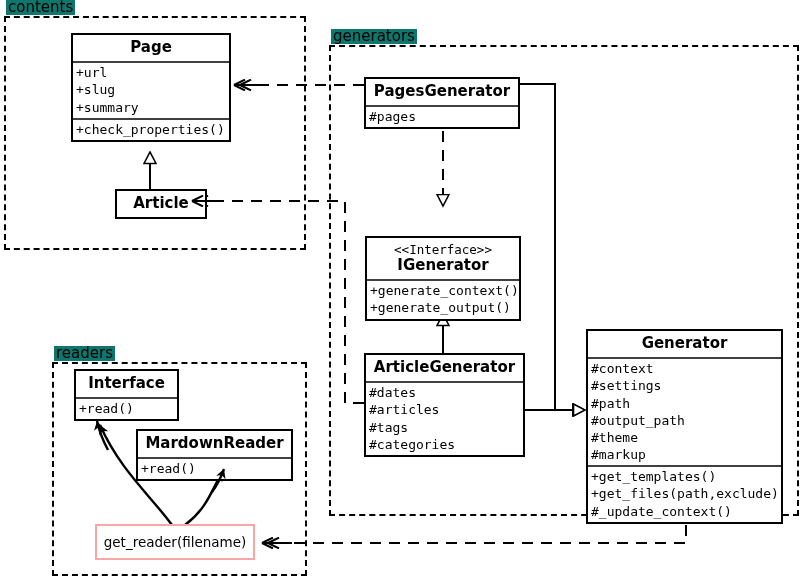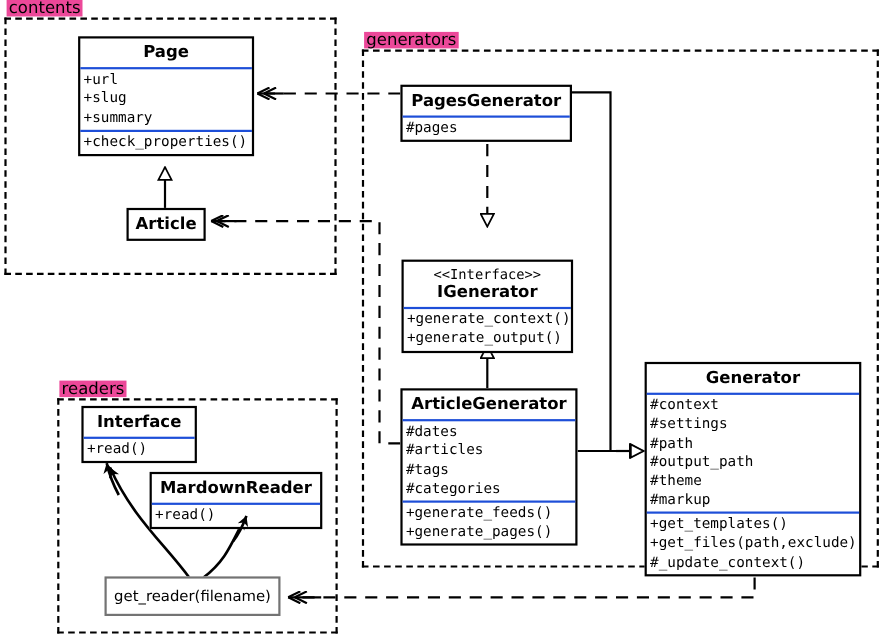--- a/index.html
+++ b/index.html
@@ -20,21 +20,21 @@
   .package {
     position: absolute;
     border: 2px dashed #000;
     box-sizing: border-box;
   }
   .package-label {
     position: absolute;
     font-family: "DejaVu Sans", sans-serif;
     font-size: 15px;
     color: #000;
-    background: #ec4899;
+    background: #0f766e;
     white-space: nowrap;
     line-height: 1;
     padding: 0 2px;
   }
 
   
   .uml-class {
     position: absolute;
     border: 2px solid #000;
     background: #ffffff;
@@ -53,34 +53,34 @@
   }
   .uml-stereo {
     display: block;
     font-family: "DejaVu Sans Mono", monospace;
     font-weight: normal;
     font-size: 12.5px;
     text-align: center;
     line-height: 1.2;
   }
   .uml-compartment {
-    border-top: 2px solid #1d4ed8;
+    border-top: 2px solid #404040;
     padding: 1px 3px 2px 3px;
   }
   .uml-member {
     font-family: "DejaVu Sans Mono", monospace;
     font-size: 13px;
     color: #000;
     line-height: 1.32;
     white-space: nowrap;
   }
   
   .func-box {
     position: absolute;
-    border: 2px solid #737373;
+    border: 2px solid #fca5a5;
     background: #ffffff;
     box-sizing: border-box;
     display: flex;
     align-items: center;
     justify-content: center;
     z-index: 5;
   }
   .func-label {
     font-family: "DejaVu Sans", sans-serif;
     font-size: 13.5px;
@@ -182,21 +182,21 @@
     <div class="uml-compartment">
       <div class="uml-member">+url</div>
       <div class="uml-member">+slug</div>
       <div class="uml-member">+summary</div>
     </div>
     <div class="uml-compartment">
       <div class="uml-member">+check_properties()</div>
     </div>
   </div>
 
-  <div class="uml-class" style="left:115px; top:189px; width:72px;">
+  <div class="uml-class" style="left:115px; top:189px; width:92px;">
     <div class="uml-name">Article</div>
   </div>
 
   <div class="uml-class" style="left:364px; top:77px; width:156px;">
     <div class="uml-name">PagesGenerator</div>
     <div class="uml-compartment">
       <div class="uml-member">#pages</div>
     </div>
   </div>
 
@@ -211,24 +211,20 @@
     </div>
   </div>
 
   <div class="uml-class" style="left:364px; top:353px; width:161px;">
     <div class="uml-name">ArticleGenerator</div>
     <div class="uml-compartment">
       <div class="uml-member">#dates</div>
       <div class="uml-member">#articles</div>
       <div class="uml-member">#tags</div>
       <div class="uml-member">#categories</div>
-    </div>
-    <div class="uml-compartment">
-      <div class="uml-member">+generate_feeds()</div>
-      <div class="uml-member">+generate_pages()</div>
     </div>
   </div>
 
   <div class="uml-class" style="left:586px; top:329px; width:197px;">
     <div class="uml-name">Generator</div>
     <div class="uml-compartment">
       <div class="uml-member">#context</div>
       <div class="uml-member">#settings</div>
       <div class="uml-member">#path</div>
       <div class="uml-member">#output_path</div>

